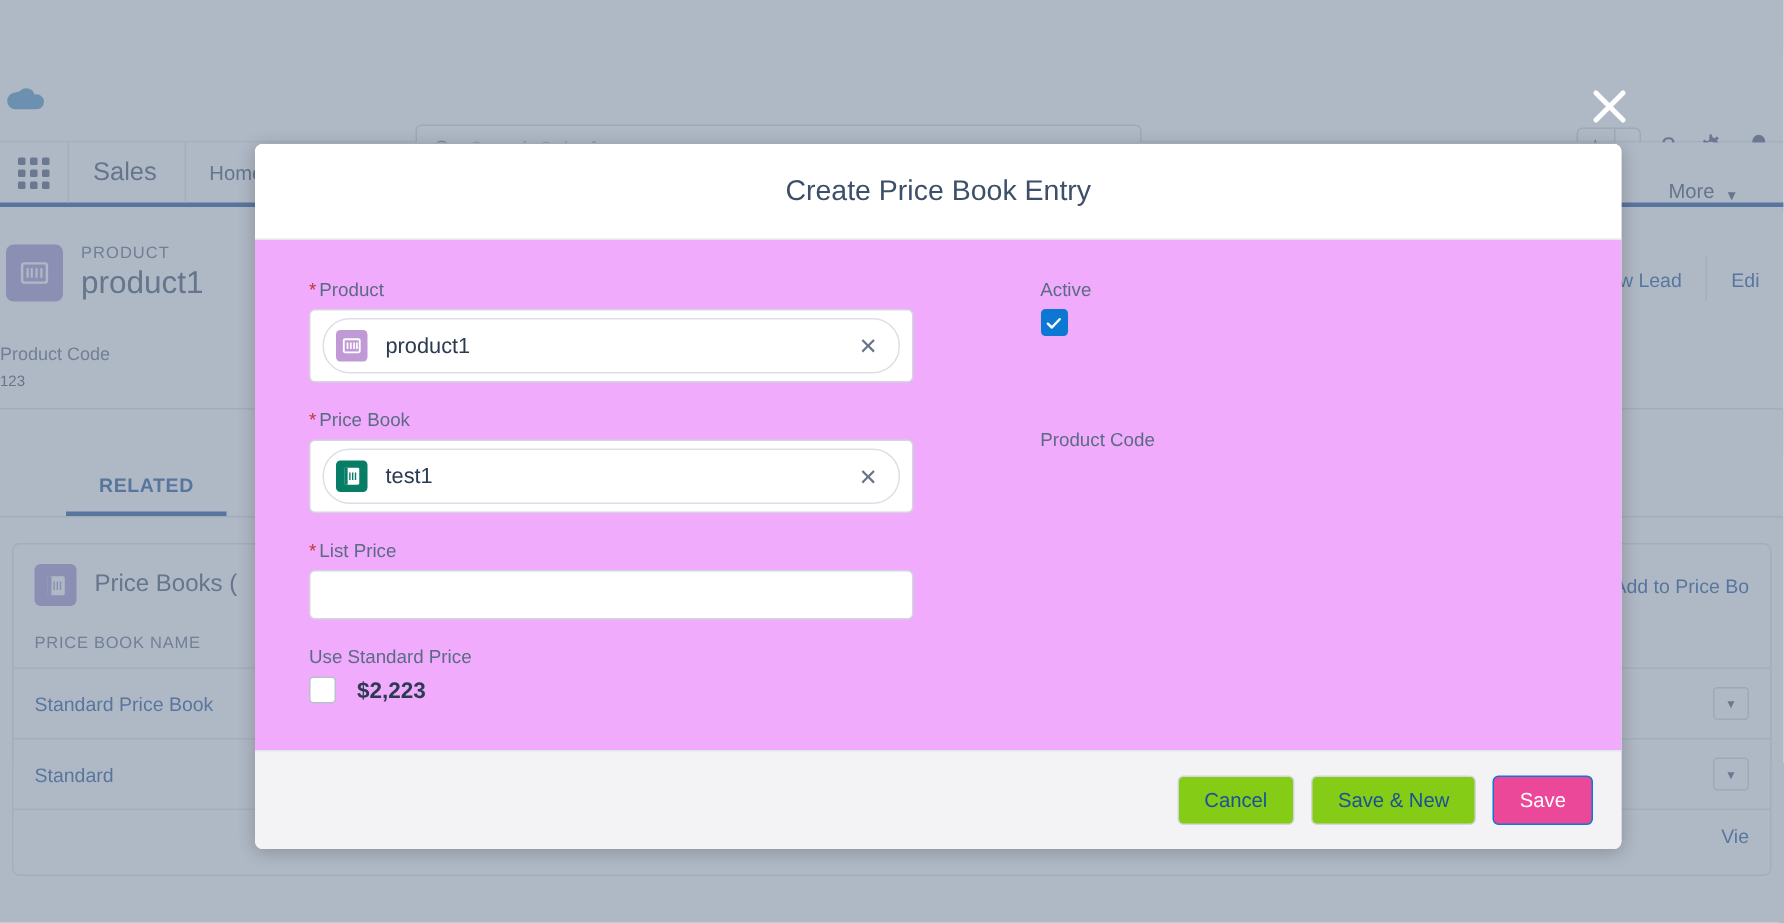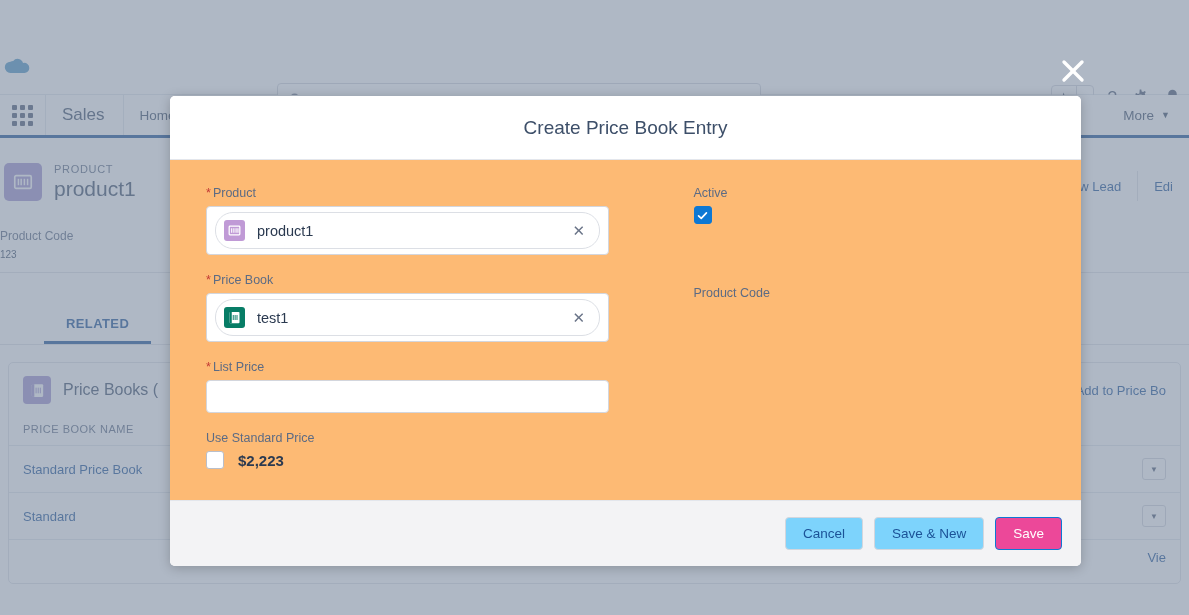--- a/index.html
+++ b/index.html
@@ -48,21 +48,21 @@
   .navbar {
     position: absolute; left: 0; top: 95px; width: 1189px; height: 43px;
     background: #ffffff; border-bottom: 3px solid #1b5297;
     display: flex; align-items: stretch;
   }
   .applauncher { width: 46px; display: flex; align-items: center; justify-content: center; border-right: 1px solid #e3e6ec; }
   .waffle { display: grid; grid-template-columns: repeat(3, 5px); gap: 3px; }
   .waffle i { width: 5px; height: 5px; background: #4c5b73; border-radius: 1px; display: block; }
   .appname { display: flex; align-items: center; padding: 0 18px 0 16px; font-size: 17px; color: #3d4f69; border-right: 1px solid #e3e6ec; }
   .navtab { display: flex; align-items: center; padding: 0 16px; font-size: 13.5px; color: #3d4f69; }
-  .navtab.more { margin-left: auto; padding-right: 19px; }
+  .navtab.more { margin-left: auto; padding-right: 30px; align-items: flex-end; }
 
   .rec-header {
     position: absolute; left: 0; top: 141px; width: 1189px; height: 132px;
     background: #ffffff; border-bottom: 1px solid #dfe2e8;
   }
   .rec-icon {
     position: absolute; left: 4px; top: 22px; width: 38px; height: 38px;
     background: #a094cf; border-radius: 5px;
     display: flex; align-items: center; justify-content: center;
   }
@@ -107,21 +107,21 @@
     position: absolute; left: 170px; top: 96px; width: 911px; height: 470px;
     background: #ffffff; border-radius: 5px; z-index: 30;
     box-shadow: 0 2px 12px rgba(0,0,0,.22);
     display: flex; flex-direction: column; overflow: hidden;
   }
   .modal-head {
     height: 64px; display: flex; align-items: center; justify-content: center;
     border-bottom: 1px solid #e3e6ec; background: #fff;
   }
   .modal-title { font-size: 19px; color: #3d4f69; }
-  .modal-body { flex: 1; background: #fdba74; padding: 26px 36px 0 36px; display: flex; }
+  .modal-body { flex: 1; background: #f0abfc; padding: 26px 36px 0 36px; display: flex; }
   .col { width: 50%; }
   .col.right { padding-left: 68px; }
 
   .fld { margin-bottom: 18px; }
   .fld-label { font-size: 12.5px; color: #5c6b84; margin-bottom: 6px; display: block; }
   .req { color: #c23934; margin-right: 2px; }
 
   .lookup {
     width: 403px; height: 49px; border: 1px solid #d3d6dd; border-radius: 4px;
     background: #fff; display: flex; align-items: center; padding: 0 8px;
@@ -146,21 +146,21 @@
     display: flex; align-items: center; justify-content: center; flex: none;
   }
   .cbox.checked { background: #0d78d4; border-color: #0d78d4; }
   .cb-amount { font-size: 15px; color: #2b3a50; font-weight: bold; }
 
   .modal-foot {
     height: 66px; background: #f3f3f5; border-top: 1px solid #e3e6ec;
     display: flex; align-items: center; justify-content: flex-end; gap: 11px; padding-right: 19px;
   }
   .btn { height: 33px; border-radius: 4px; font-size: 13.5px; display: flex; align-items: center; padding: 0 17px; cursor: pointer; }
-  .btn.neutral { background: #7dd3fc; border: 1px solid #d3d6dd; color: #1b5297; }
+  .btn.neutral { background: #84cc16; border: 1px solid #d3d6dd; color: #1b5297; }
   .btn.brand { background: #ec4899; border: 1px solid #0d78d4; color: #fff; }
 </style>
 </head>
 <body>
 
 <div id="root">
 
   <div class="bg-page">
 
 

